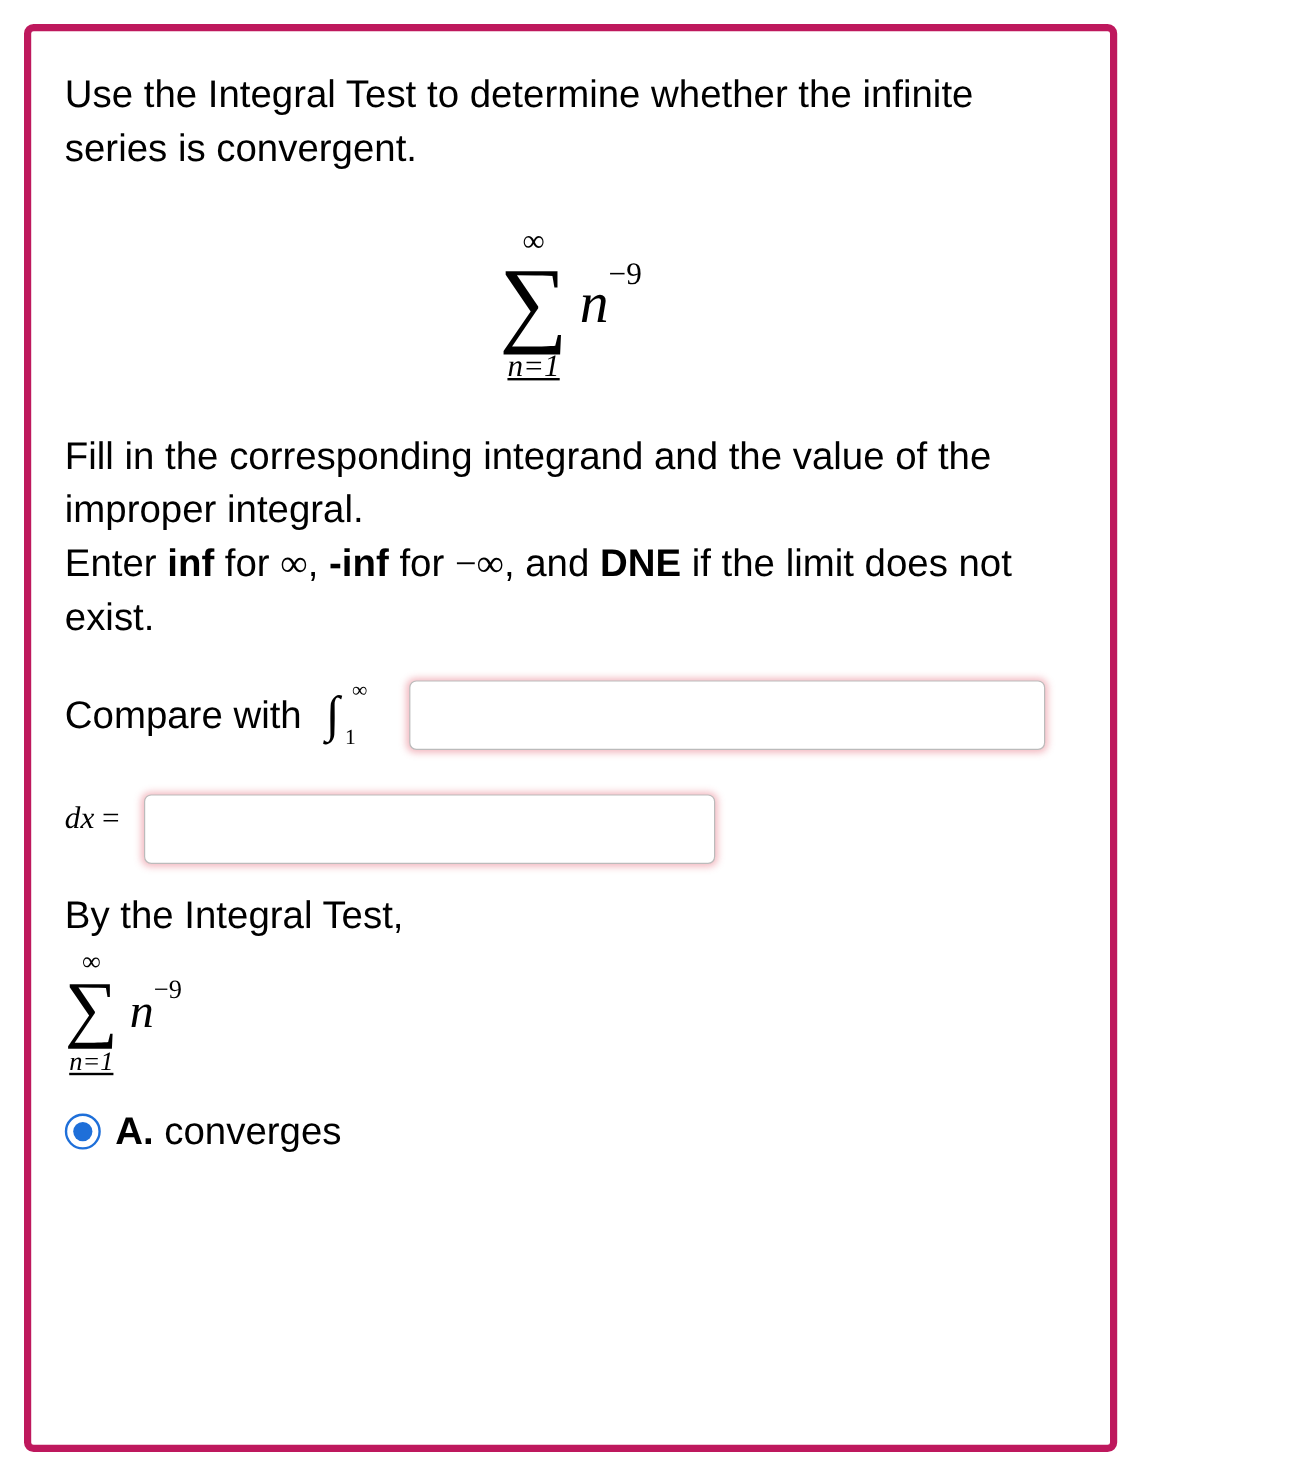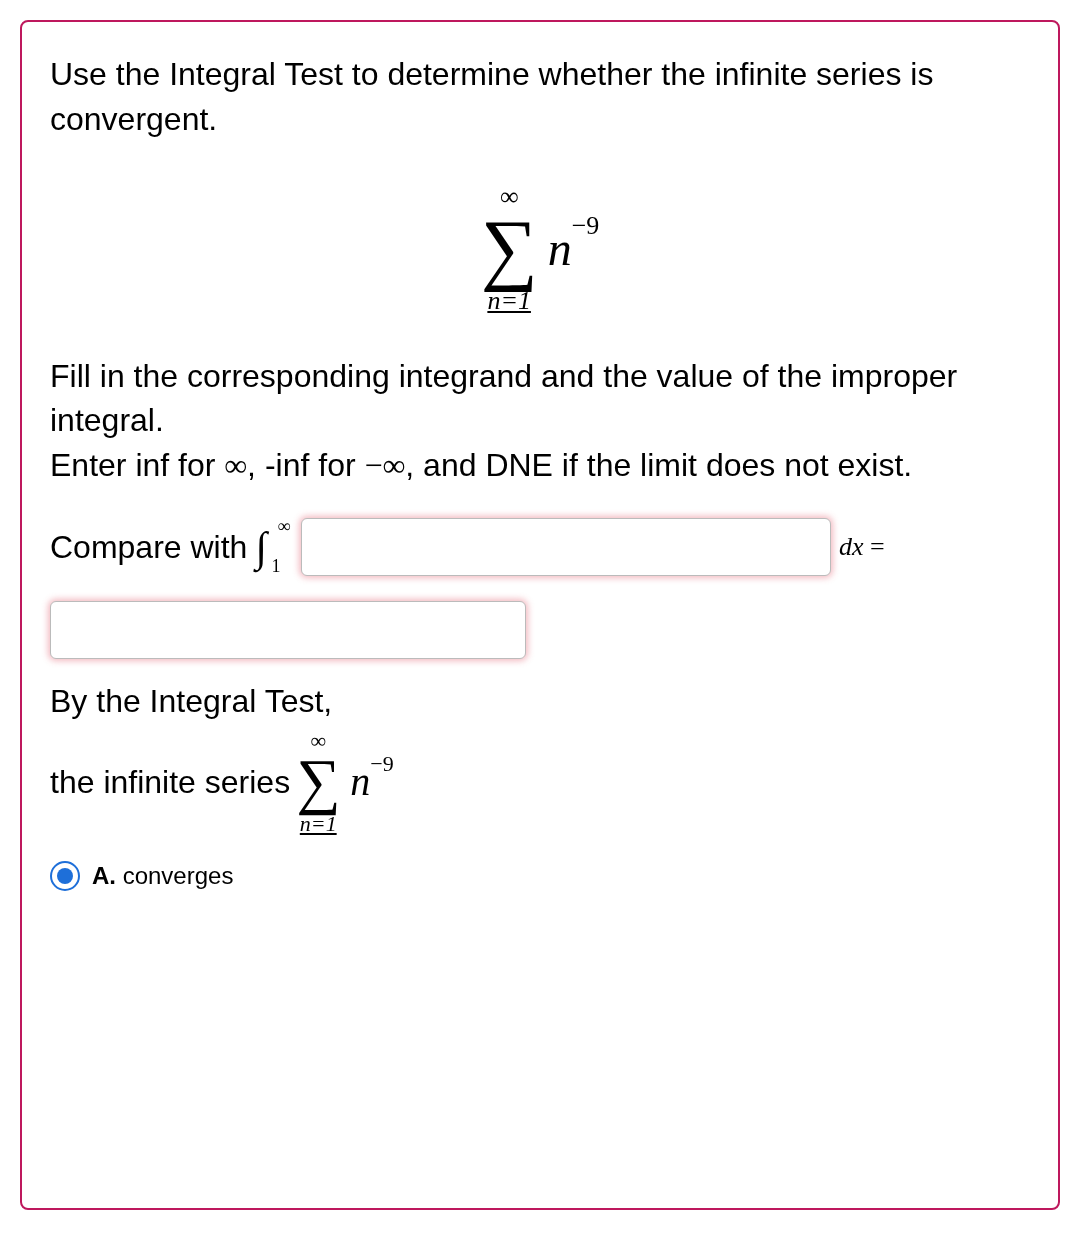--- a/index.html
+++ b/index.html
@@ -6,24 +6,24 @@
   body {
     margin: 0;
     padding: 20px;
     font-family: Arial, Helvetica, sans-serif;
     background: #fff;
     color: #000;
     font-size: 32px;
     line-height: 1.4;
   }
   .card {
-    border: 2px solid #be185d;
+    border: 6px solid #be185d;
     border-radius: 8px;
     padding: 30px 28px 40px 28px;
-    width: 1040px;
+    width: 911px;
     min-height: 1190px;
   }
   .prompt-text { margin-bottom: 30px; }
   .centered-math {
     text-align: center;
     margin: 30px 0 40px 0;
   }
   .sum-block {
     display: inline-flex;
     align-items: center;
@@ -45,27 +45,27 @@
     position: relative;
   }
   .sum-term sup {
     font-size: 26px;
     font-style: normal;
     vertical-align: super;
     position: relative;
     top: -14px;
   }
   .instr-block { margin: 20px 0 30px 0; }
-  .instr-block b { font-weight: normal; }
+  .instr-block b { font-weight: bold; }
   .inf-sym { font-family: "Times New Roman", serif; }
   .compare-line {
     display: flex;
     flex-wrap: wrap;
     align-items: center;
-    gap: 8px;
+    gap: 20px;
     margin-bottom: 20px;
   }
   .int-sym {
     font-family: "Times New Roman", serif;
     font-size: 42px;
     position: relative;
     display: inline-block;
   }
   .int-sym .int-top {
     font-size: 18px;
@@ -106,21 +106,21 @@
   .sum-block-sm .sum-top { font-size: 22px; }
   .sum-block-sm .sum-bottom { font-size: 22px; }
   .sum-block-sm .sum-term { font-size: 40px; }
   .sum-block-sm .sum-term sup { font-size: 22px; top: -10px; }
   .options { }
   .option-row {
     display: flex;
     align-items: center;
     gap: 12px;
     margin: 8px 0;
-    font-size: 24px;
+    font-size: 32px;
   }
   .radio {
     width: 30px;
     height: 30px;
     border-radius: 50%;
     border: 2px solid #888;
     display: inline-flex;
     align-items: center;
     justify-content: center;
     flex-shrink: 0;
@@ -171,21 +171,20 @@
     <input class="answer-input input-wide" type="text" value="" style="">
     <span class="dx-eq">
       <span>dx</span><span style="font-style:normal;"> = </span>
     </span>
     <input class="answer-input input-med" type="text" value="" style="">
   </div>
 
   <div class="byline">By the Integral Test,</div>
 
   <div class="series-line">
-    <span>the infinite series </span>
     <span class="sum-block sum-block-sm">
       <span class="sum-core">
         <span class="sum-top">∞</span>
         <span class="sum-sigma">∑</span>
         <span class="sum-bottom">n=1</span>
       </span>
       <span class="sum-term">
         <span>n</span><sup>−9</sup>
       </span>
     </span>

